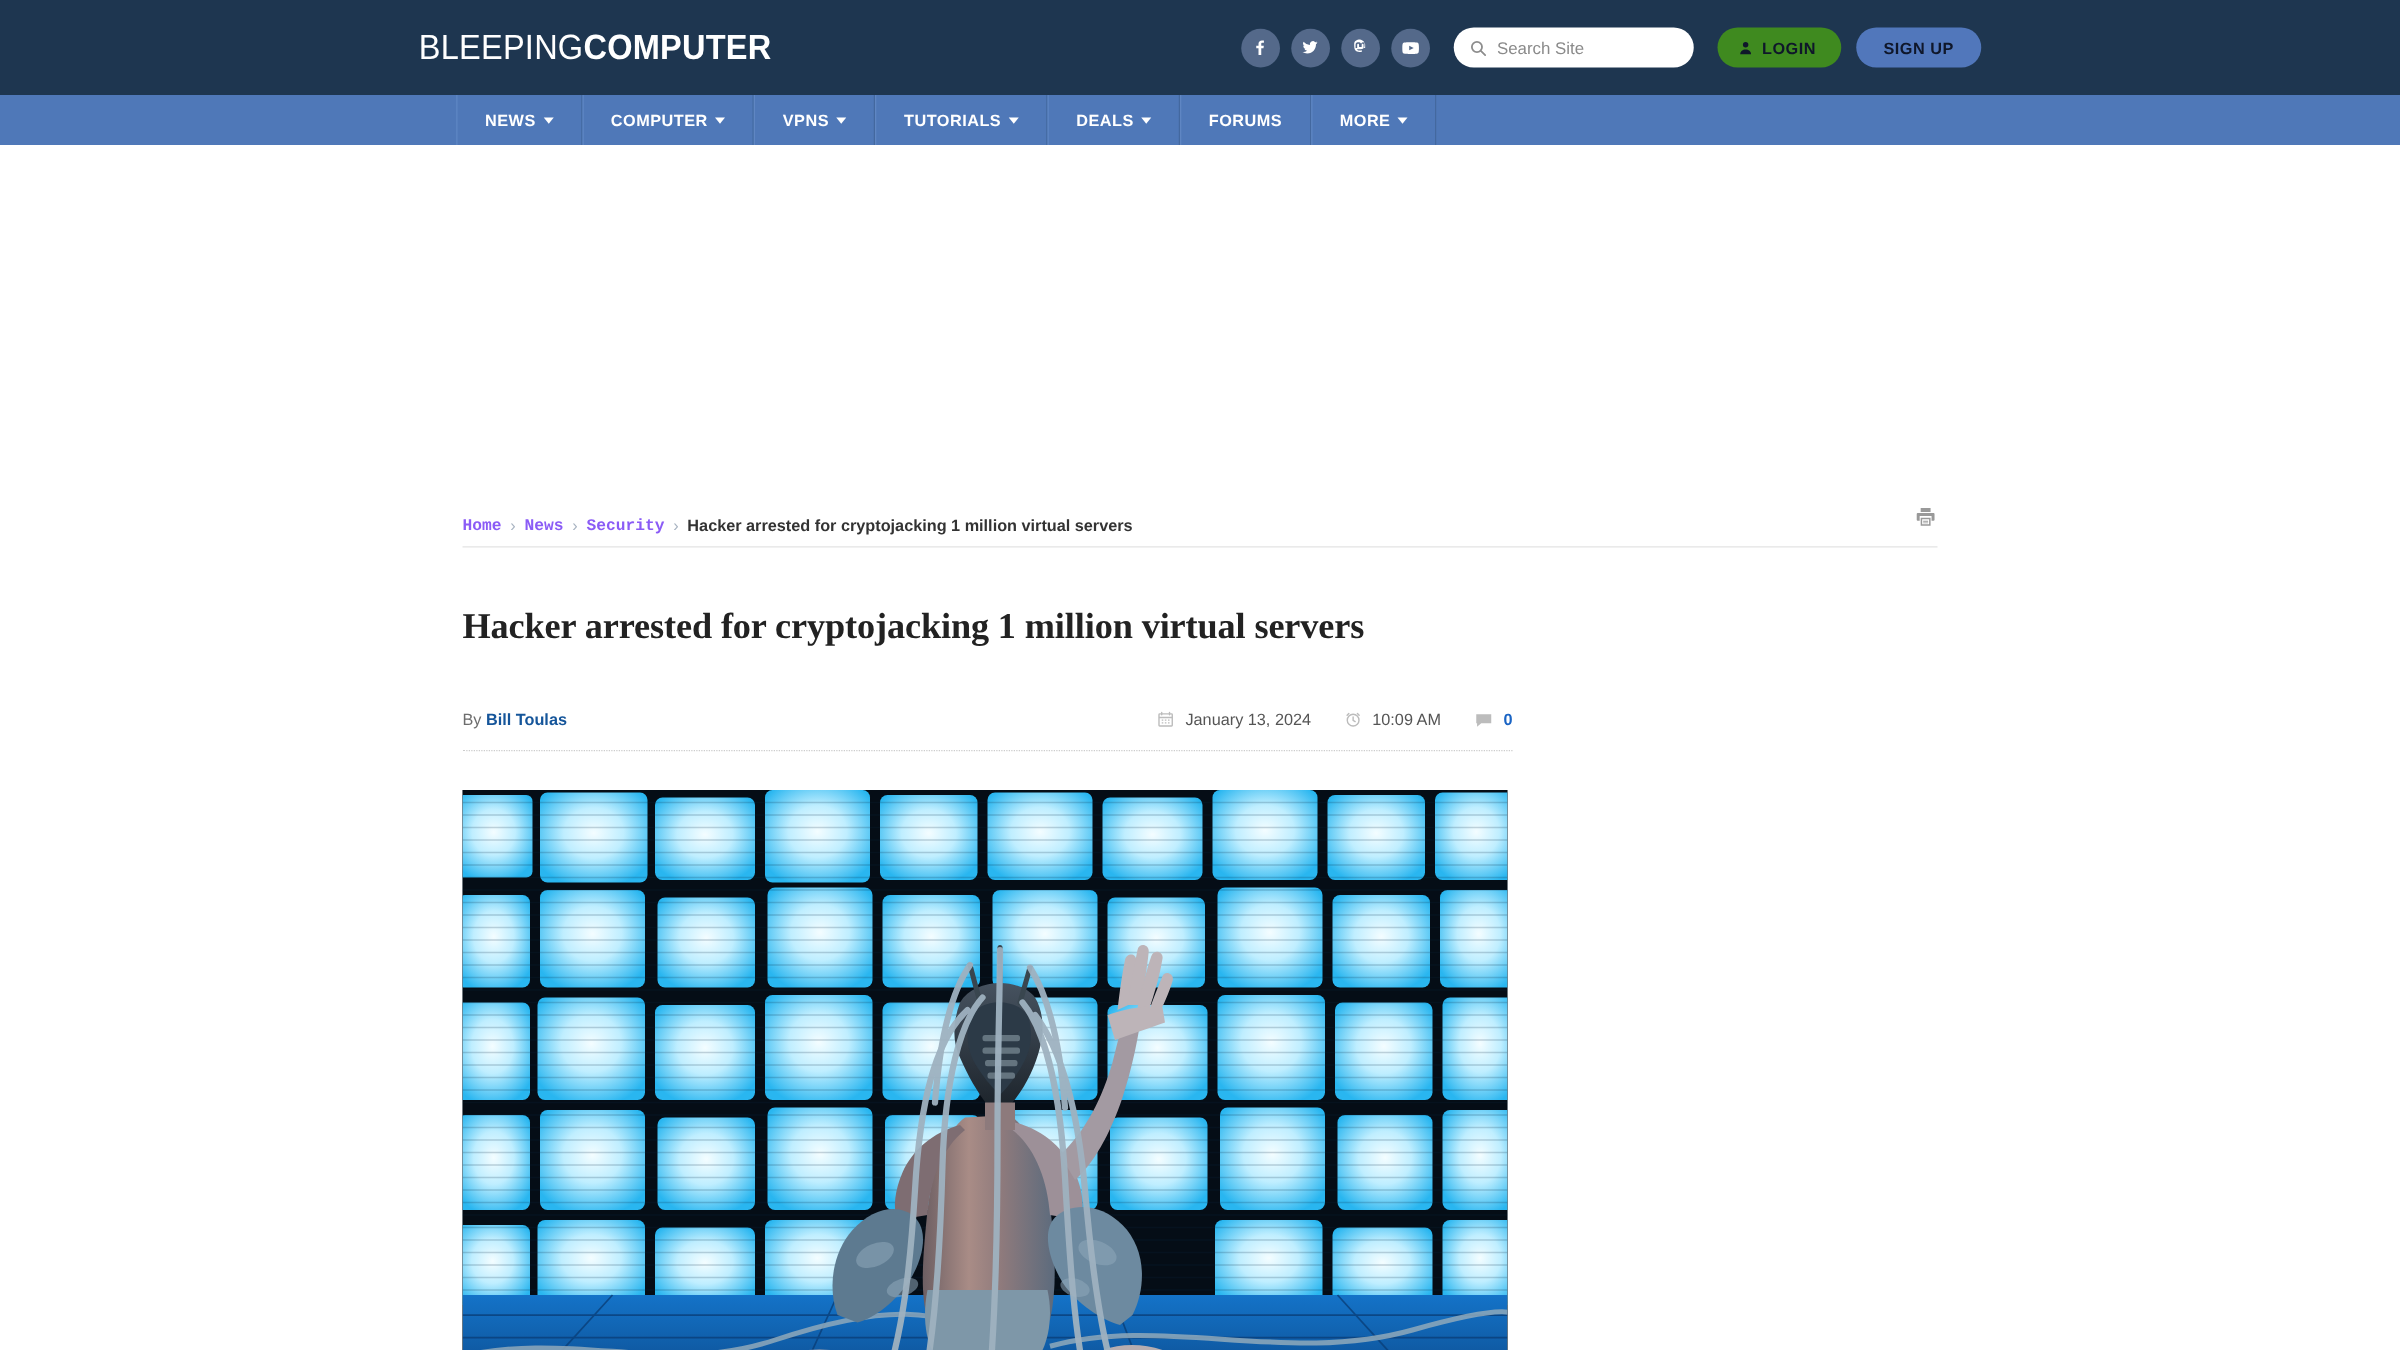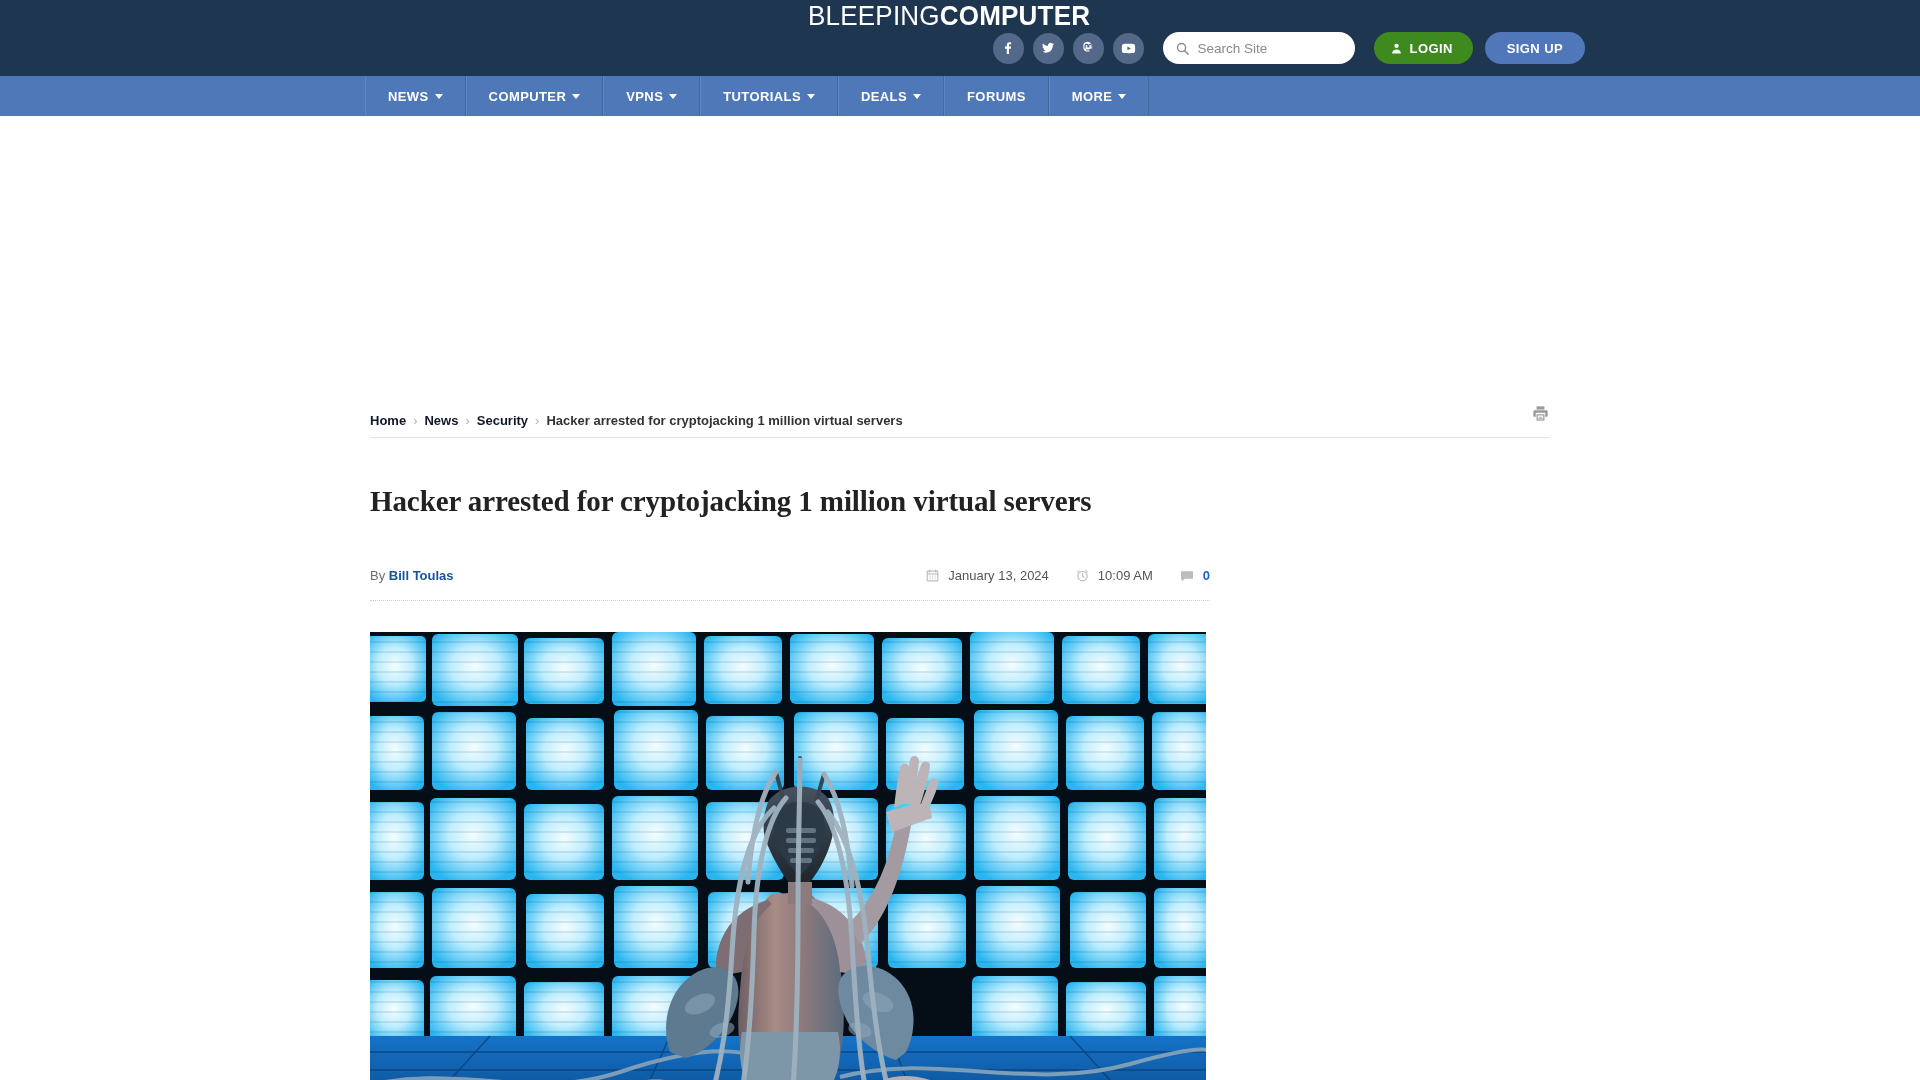--- a/index.html
+++ b/index.html
@@ -18,21 +18,20 @@
     align-items: center;
     position: relative;
   }
   .header-inner {
     width: 1250px;
     margin: 0 auto;
     display: flex;
     align-items: center;
     position: relative;
     height: 76px;
-    flex-direction: column;
   }
   .logo {
     font-size: 28px;
     letter-spacing: 0.2px;
     color: #ffffff;
     white-space: nowrap;
     font-family: "Liberation Sans Narrow", "Liberation Sans", sans-serif;
     transform: scaleX(0.93);
     transform-origin: left center;
   }
@@ -81,21 +80,21 @@
     background: transparent;
   }
   .search-input::placeholder { color: #8a8a8a; }
 
   .btn {
     height: 32px;
     border-radius: 16px;
     display: flex;
     align-items: center;
     justify-content: center;
-    color: #ffffff;
+    color: #0f172a;
     font-size: 13px;
     font-weight: 700;
     letter-spacing: 0.4px;
     border: none;
     cursor: pointer;
     font-family: "Liberation Sans", sans-serif;
   }
   .btn-login {
     background: #3f8a1f;
     padding: 0 20px 0 16px;
@@ -164,21 +163,21 @@
     border-bottom: 1px solid #e3e3e3;
     position: relative;
   }
   .breadcrumb {
     display: flex;
     align-items: center;
     gap: 7px;
     font-size: 13px;
     font-weight: 700;
   }
-  .breadcrumb a { color: #0f172a; text-decoration: none; cursor: pointer; }
+  .breadcrumb a { color: #8b5cf6; text-decoration: none; cursor: pointer; font-family: Liberation Mono, monospace; }
   .breadcrumb .sep { color: #a9b4c2; font-weight: 400; font-size: 13px; }
   .breadcrumb .current { color: #333333; }
   .print-icon {
     position: absolute;
     right: 0;
     top: 0px;
     color: #999999;
     cursor: pointer;
     display: flex; align-items: center;
   }

